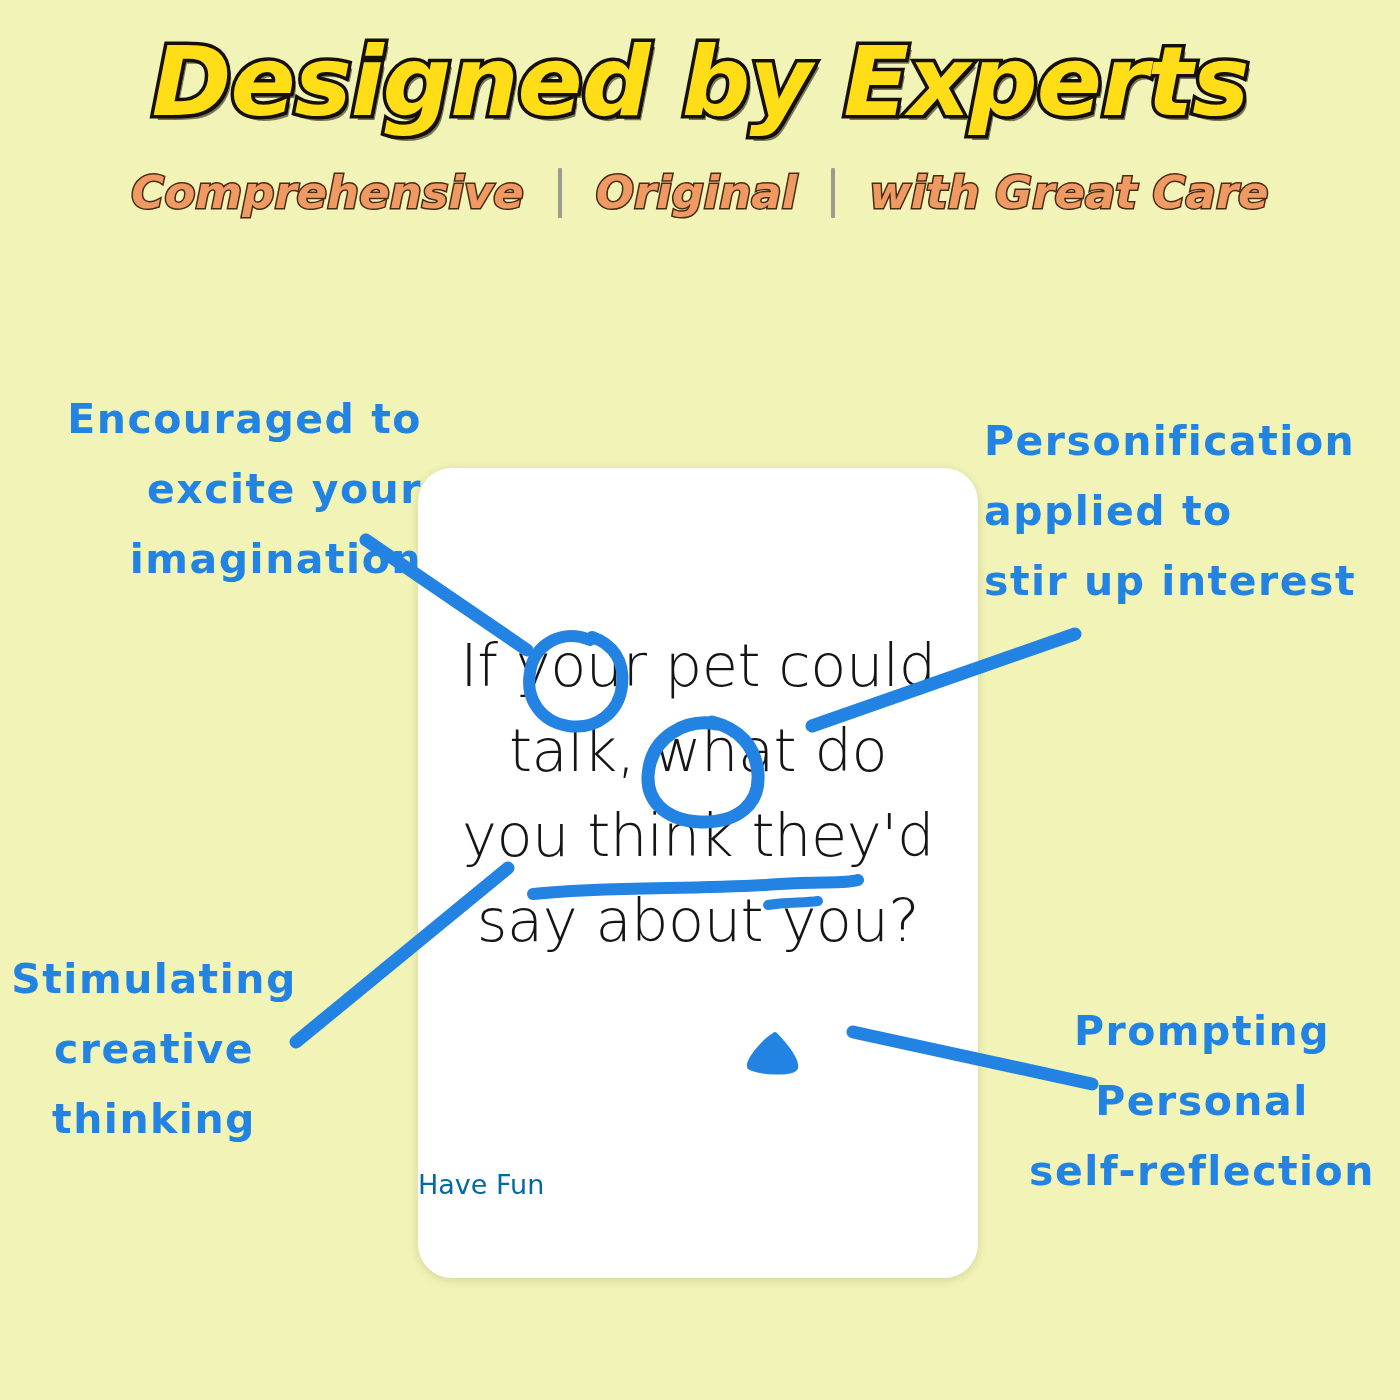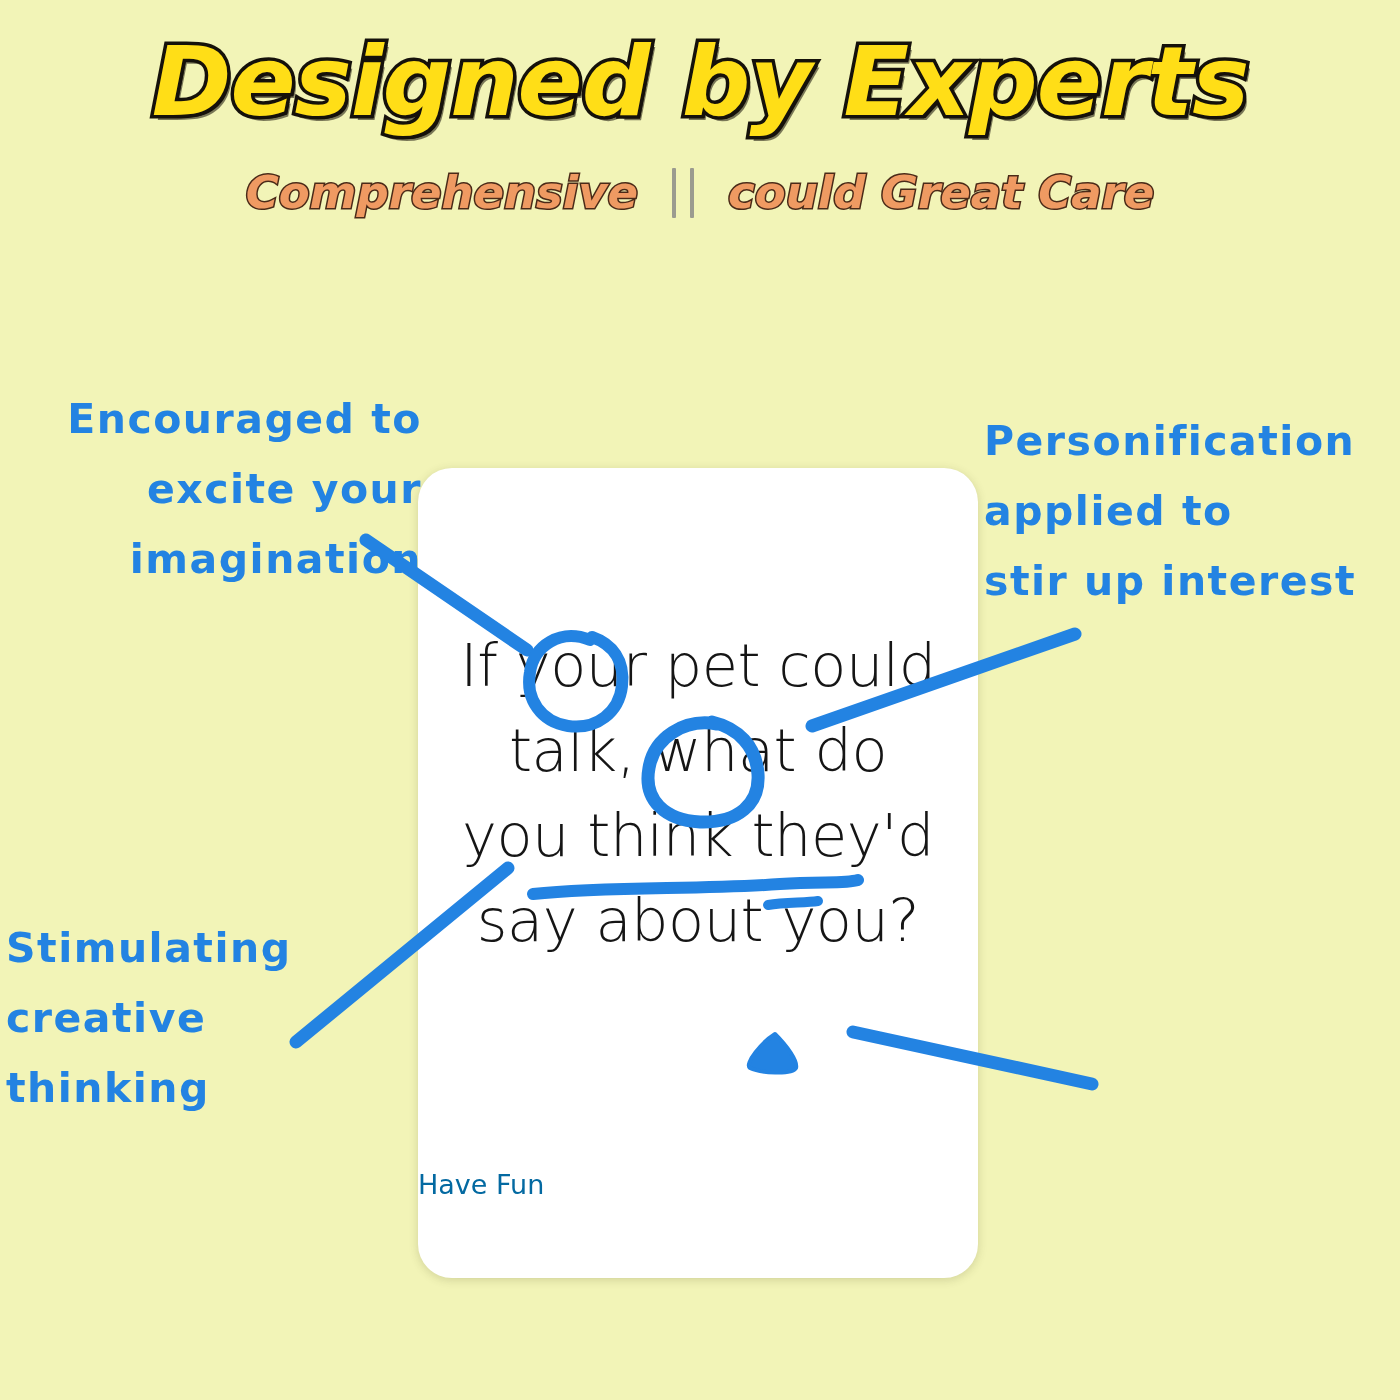--- a/index.html
+++ b/index.html
@@ -144,21 +144,21 @@
     font-family: "DejaVu Sans", sans-serif;
     font-weight: bold;
     font-size: 41px;
     line-height: 70px;
     color: #2383e2;
     letter-spacing: 1.5px;
     white-space: pre-line;
   }
   .note-tl { left: 22px;  top: 384px;  width: 400px; text-align: right; }
   .note-tr { right: 16px; top: 406px;  width: 400px; text-align: left; }
-  .note-bl { left: 6px;   top: 913px;  width: 296px; }
+  .note-bl { left: 6px;   top: 944px;  width: 296px; text-align: center; }
   .note-br { right: 8px;  top: 996px;  width: 380px; text-align: center; }
 
   
   #ink {
     position: absolute;
     left: 0;
     top: 0;
     width: 1400px;
     height: 1400px;
     pointer-events: none;
@@ -168,22 +168,23 @@
 <body>
 
 <div id="stage">
 
   <div class="header">
     <div class="main-title">Designed by Experts</div>
 
     <div class="subtitle-row">
       <span class="subtitle-item">Comprehensive</span>
       <span class="subtitle-sep"></span>
+      <span class="subtitle-item">Original</span>
       <span class="subtitle-sep"></span>
-      <span class="subtitle-item">could Great Care</span>
+      <span class="subtitle-item">with Great Care</span>
     </div>
   </div>
 
   <div class="card-wrap">
     <div class="card-tab top"></div>
     <div class="card-tab bottom"></div>
     <div class="card">
       <div class="card-question">If your pet could talk, what do you think they'd say about you?</div>
       <div class="card-footer">Have Fun</div>
     </div>
@@ -191,20 +192,23 @@
 
   <div class="note note-tl">Encouraged to
 excite your
 imagination</div>
   <div class="note note-tr">Personification
 applied to
 stir up interest</div>
   <div class="note note-bl">Stimulating
 creative
 thinking</div>
+  <div class="note note-br">Prompting
+Personal
+self-reflection</div>
 
   <svg id="ink" viewBox="0 0 1400 1400">
     <g fill="none" stroke="#2383e2" stroke-width="13" stroke-linecap="round" stroke-linejoin="round">
 
       <line x1="366" y1="540" x2="527" y2="650"></line>
 
       <line x1="812" y1="726" x2="1075" y2="634"></line>
 
       <line x1="296" y1="1042" x2="508" y2="868"></line>
 

